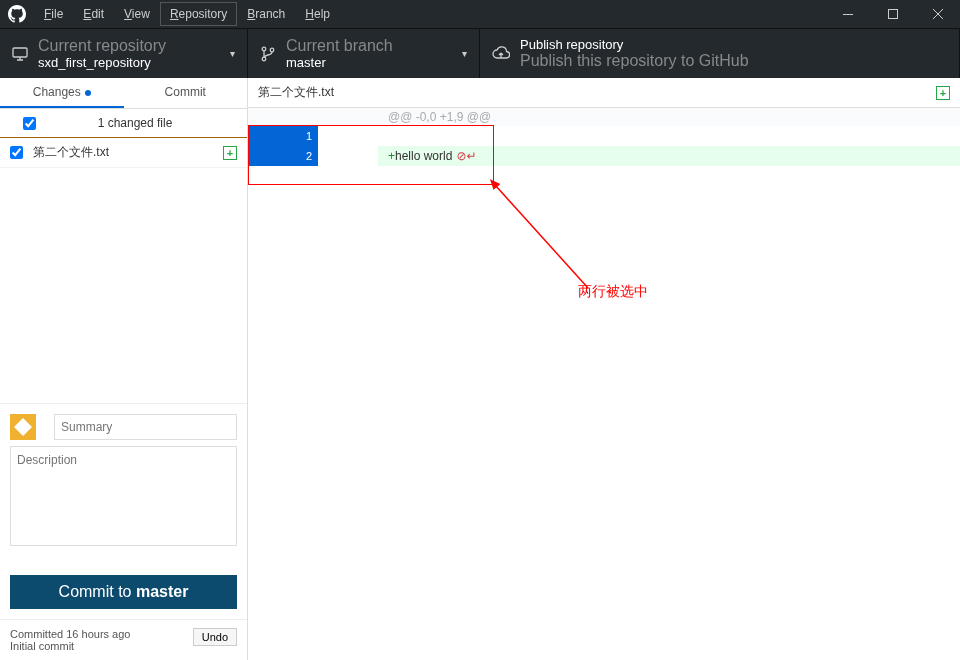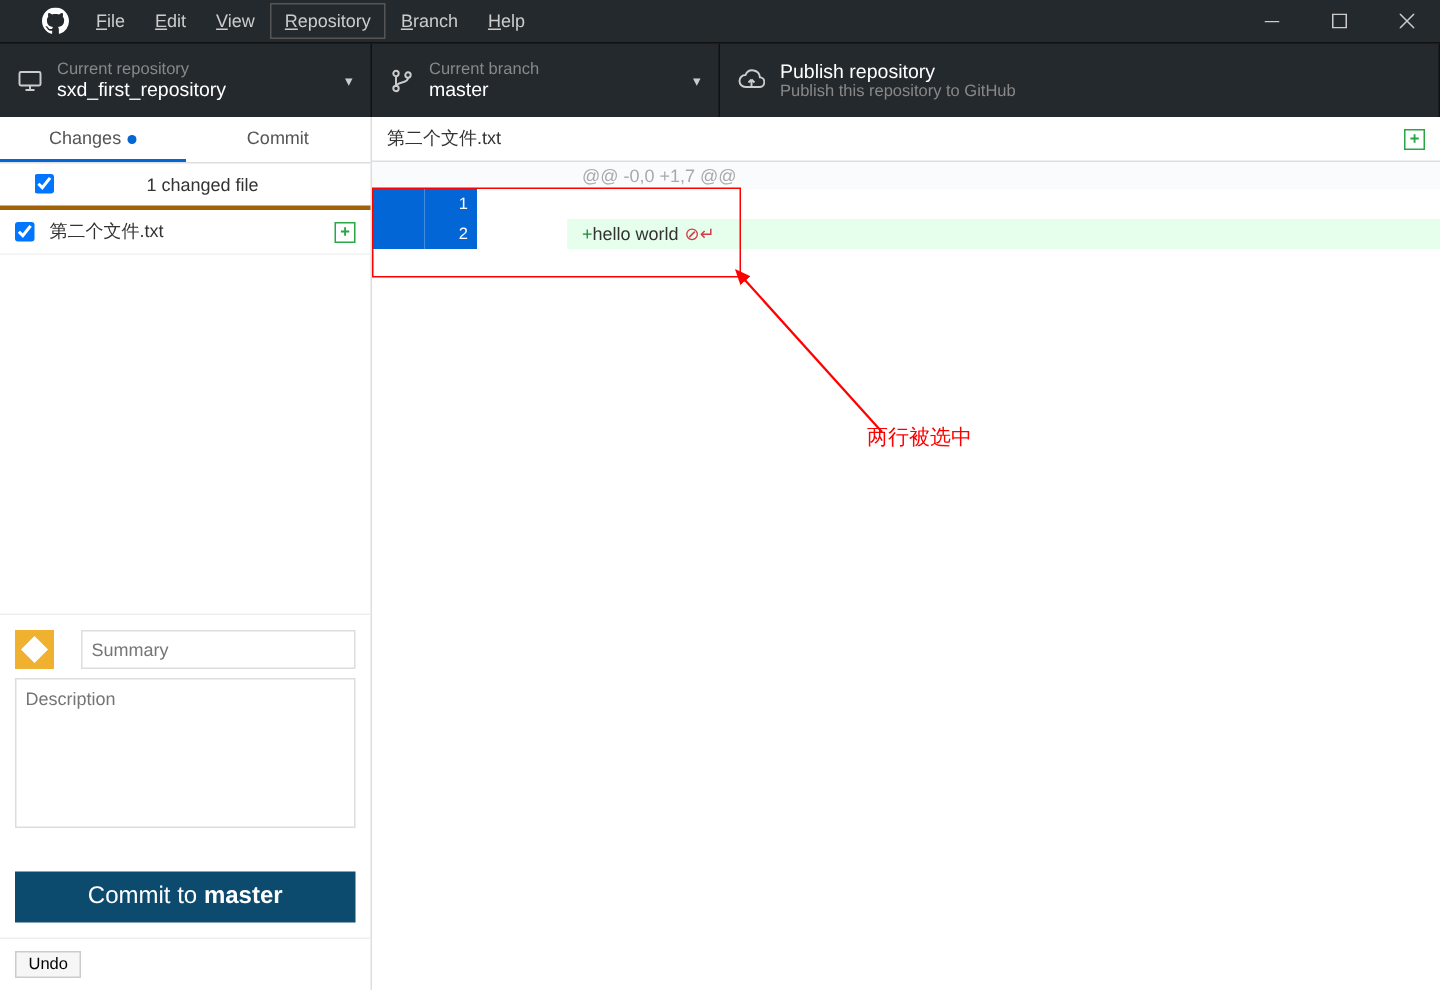--- a/index.html
+++ b/index.html
@@ -1,45 +1,45 @@
 <!DOCTYPE html>
 <html><head>
 <meta charset="utf-8">
 <style>
 * { box-sizing: border-box; margin: 0; padding: 0; font-family: -apple-system, "Segoe UI", Arial, sans-serif; }
 body { width: 960px; height: 660px; overflow: hidden; background: #fff; font-size: 12px; color: #333; }
 
-.titlebar { height: 28px; background: #24292e; display: flex; align-items: center; color: #ccc; padding-left: 20px; }
+.titlebar { height: 28px; background: #24292e; display: flex; align-items: center; color: #ccc; }
 .titlebar .logo { width: 18px; height: 18px; margin: 0 8px; }
 .titlebar .menu { display: flex; gap: 0; }
 .titlebar .menu-item { padding: 5px 10px; font-size: 12px; cursor: pointer; }
 .titlebar .menu-item.active { border: 1px solid #555; padding: 4px 9px; }
 .titlebar .menu-item u { text-decoration: underline; }
 .titlebar .spacer { flex: 1; }
 .titlebar .win-btn { width: 45px; height: 28px; display: flex; align-items: center; justify-content: center; color: #ccc; }
 
 .toolbar { height: 50px; background: #24292e; border-top: 1px solid #111; display: flex; }
 .tool-section { border-right: 1px solid #111; display: flex; align-items: center; padding: 0 12px; position: relative; }
 .tool-section.repo { width: 248px; }
 .tool-section.branch { width: 232px; }
 .tool-section.publish { flex: 1; }
 .tool-icon { color: #ccc; margin-right: 10px; display: flex; }
 .tool-text { flex: 1; }
-.tool-label { font-size: 11px; color: #888; }
+.tool-label { font-size: 16px; color: #888; }
 .tool-value { font-size: 13px; color: #fff; font-weight: 500; }
 .tool-caret { color: #ccc; font-size: 10px; }
 
 .body-row { display: flex; height: 582px; }
 .sidebar { width: 248px; border-right: 1px solid #ddd; display: flex; flex-direction: column; background: #fff; }
 .tabs { display: flex; border-bottom: 1px solid #ddd; }
 .tab { flex: 1; text-align: center; padding: 7px 0; font-size: 12px; cursor: pointer; color: #555; }
 .tab.active { border-bottom: 2px solid #0366d6; font-weight: 500; }
 .tab .dot { display: inline-block; width: 6px; height: 6px; background: #0366d6; border-radius: 50%; margin-left: 4px; vertical-align: middle; }
 
-.file-header { display: flex; align-items: flex-start; padding: 7px 23px; border-bottom: 3px solid #a16207; }
+.file-header { display: flex; align-items: center; padding: 7px 23px; border-bottom: 1px solid #a16207; }
 .file-header input[type=checkbox] { margin-right: 10px; }
 .file-header .label { flex: 1; text-align: center; font-size: 12px; color: #333; }
 
 .file-row { display: flex; align-items: center; padding: 6px 10px; border-bottom: 1px solid #f2f2f2; }
 .file-row input[type=checkbox] { margin-right: 10px; }
 .file-row .fname { flex: 1; font-size: 12px; }
 .file-row .add-badge { width: 14px; height: 14px; border: 1px solid #28a745; color: #28a745; font-size: 11px; line-height: 12px; text-align: center; font-weight: bold; }
 
 .sidebar-spacer { flex: 1; }
 
@@ -173,31 +173,35 @@
     <div class="sidebar-spacer"></div>
     <div class="commit-box">
       <div class="commit-row1">
         <span class="avatar"></span>
         <input class="summary-input" placeholder="Summary" style="">
       </div>
       <textarea class="desc-input" placeholder="Description" style=""></textarea>
       <button class="commit-btn"><span>Commit to </span><b>master</b></button>
     </div>
     <div class="last-commit">
+      <div class="info">
+        <div>Committed 16 hours ago</div>
+        <div>Initial commit</div>
+      </div>
       <button class="undo">Undo</button>
     </div>
   </div>
 
   <div class="diff-pane">
     <div class="diff-header">
       <span class="fname">第二个文件.txt</span>
       <span class="add-badge">+</span>
     </div>
     <div class="diff-body">
-      <div class="hunk-header">@@ -0,0 +1,7 @@</div>
+      <div class="hunk-header">@@ -0,0 +1,9 @@</div>
       <div class="diff-line">
         <div class="gutter">
             <div class="gut-col old"></div>
             <div class="gut-col">1</div>
           </div>
         <div class="gut-col" style="width:60px;background:#0366d6;"></div>
       </div>
       <div class="diff-line">
         <div class="gutter">
             <div class="gut-col old"></div>

